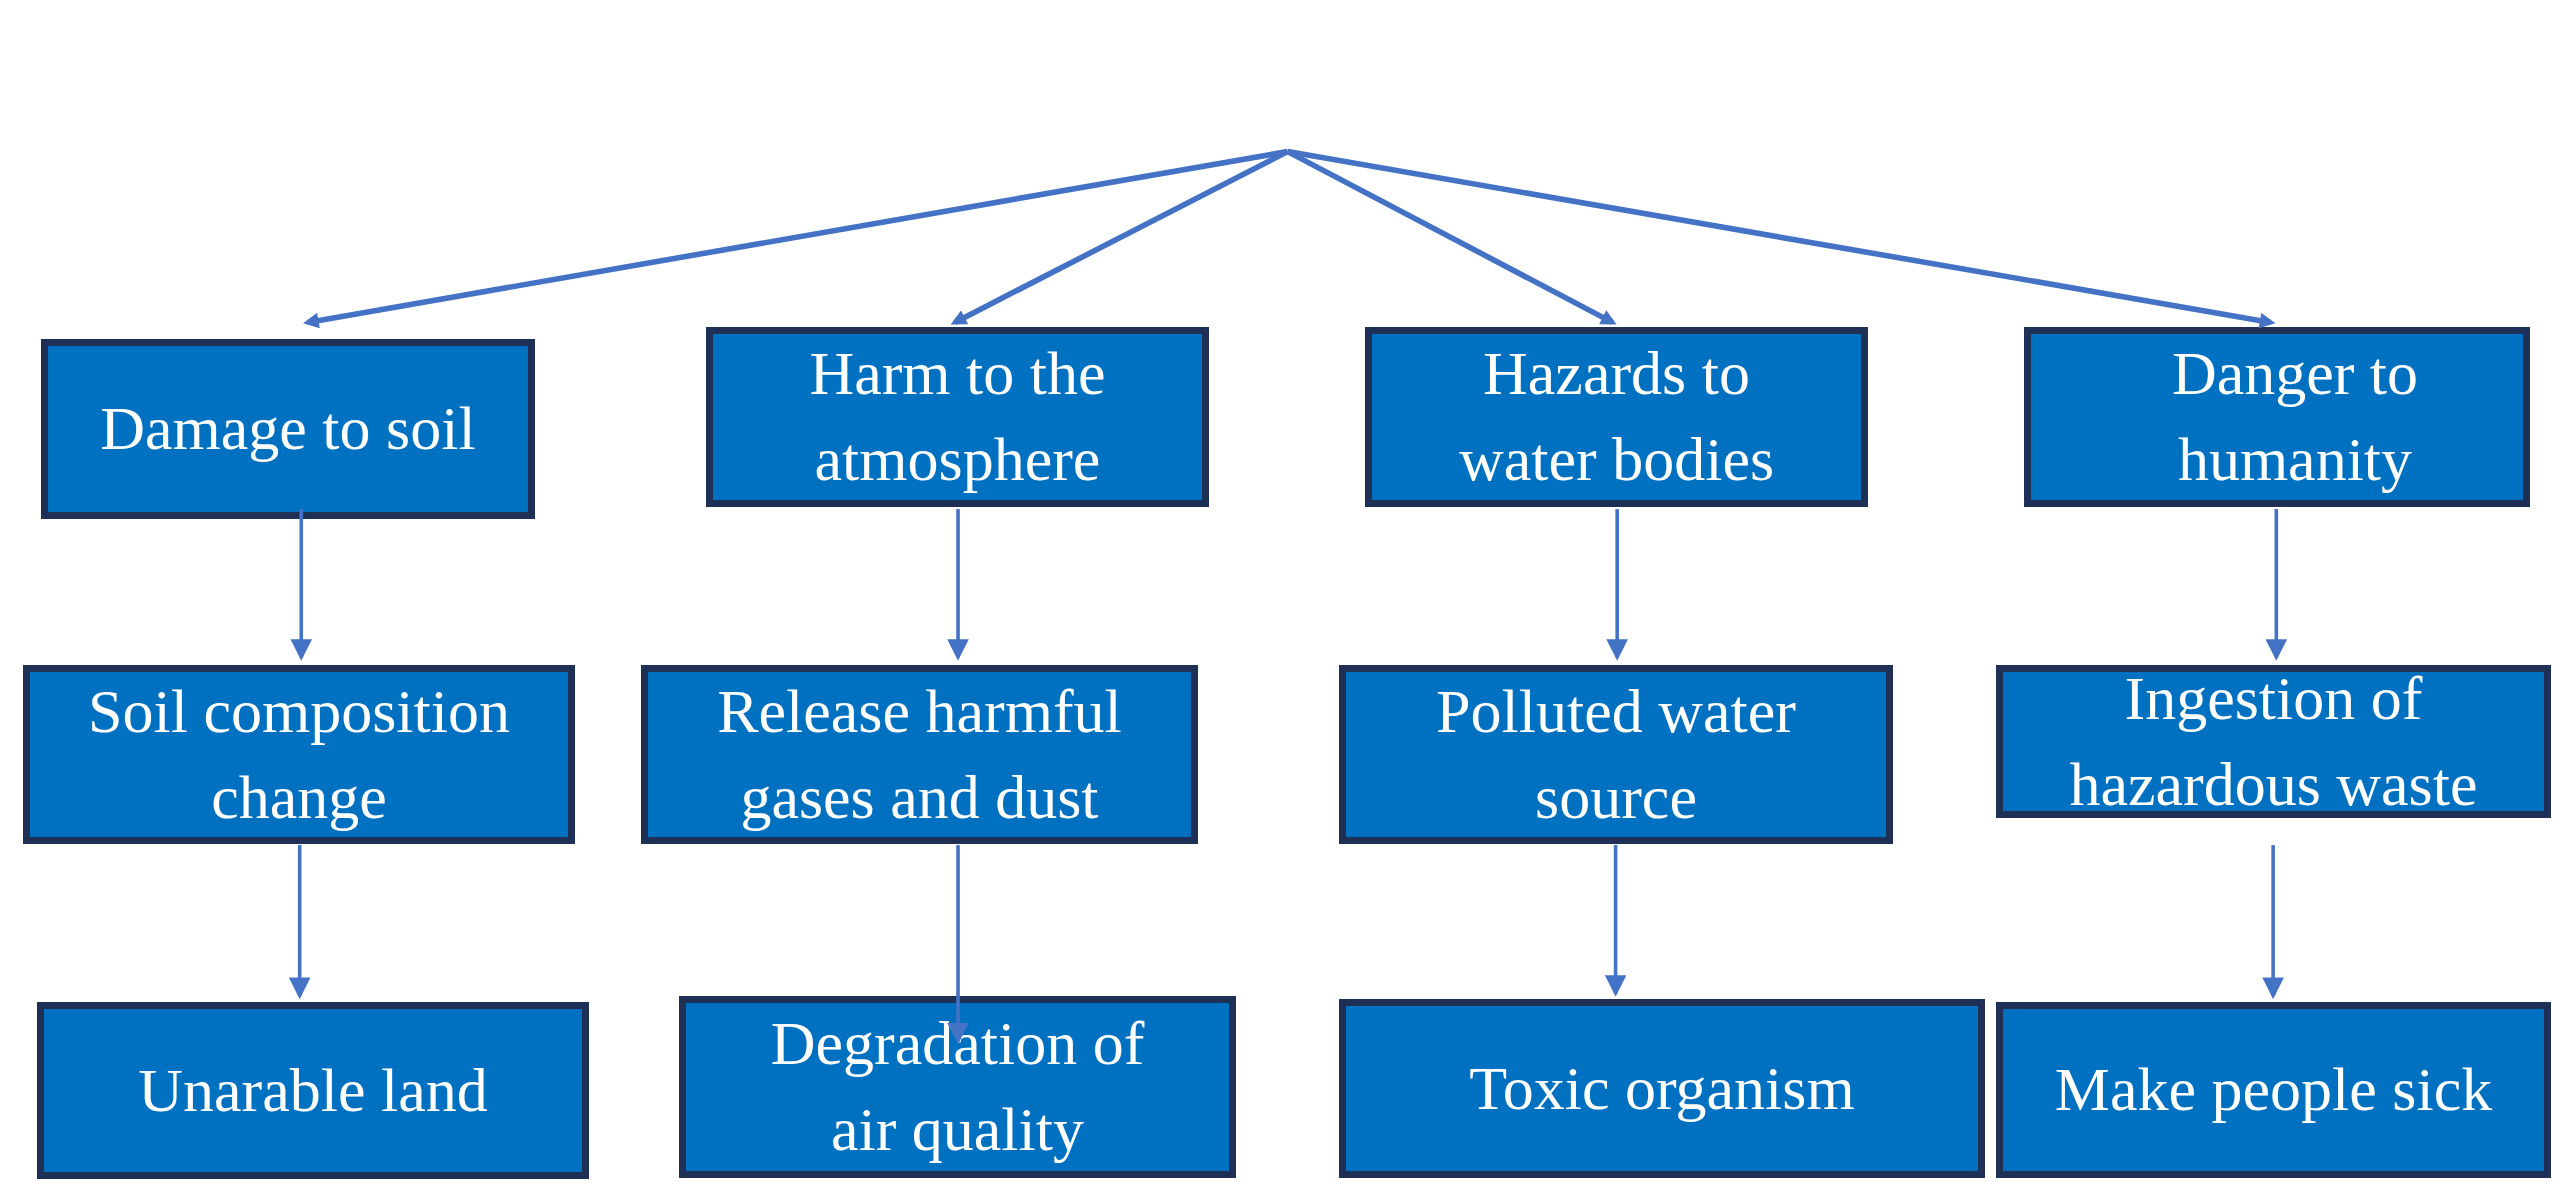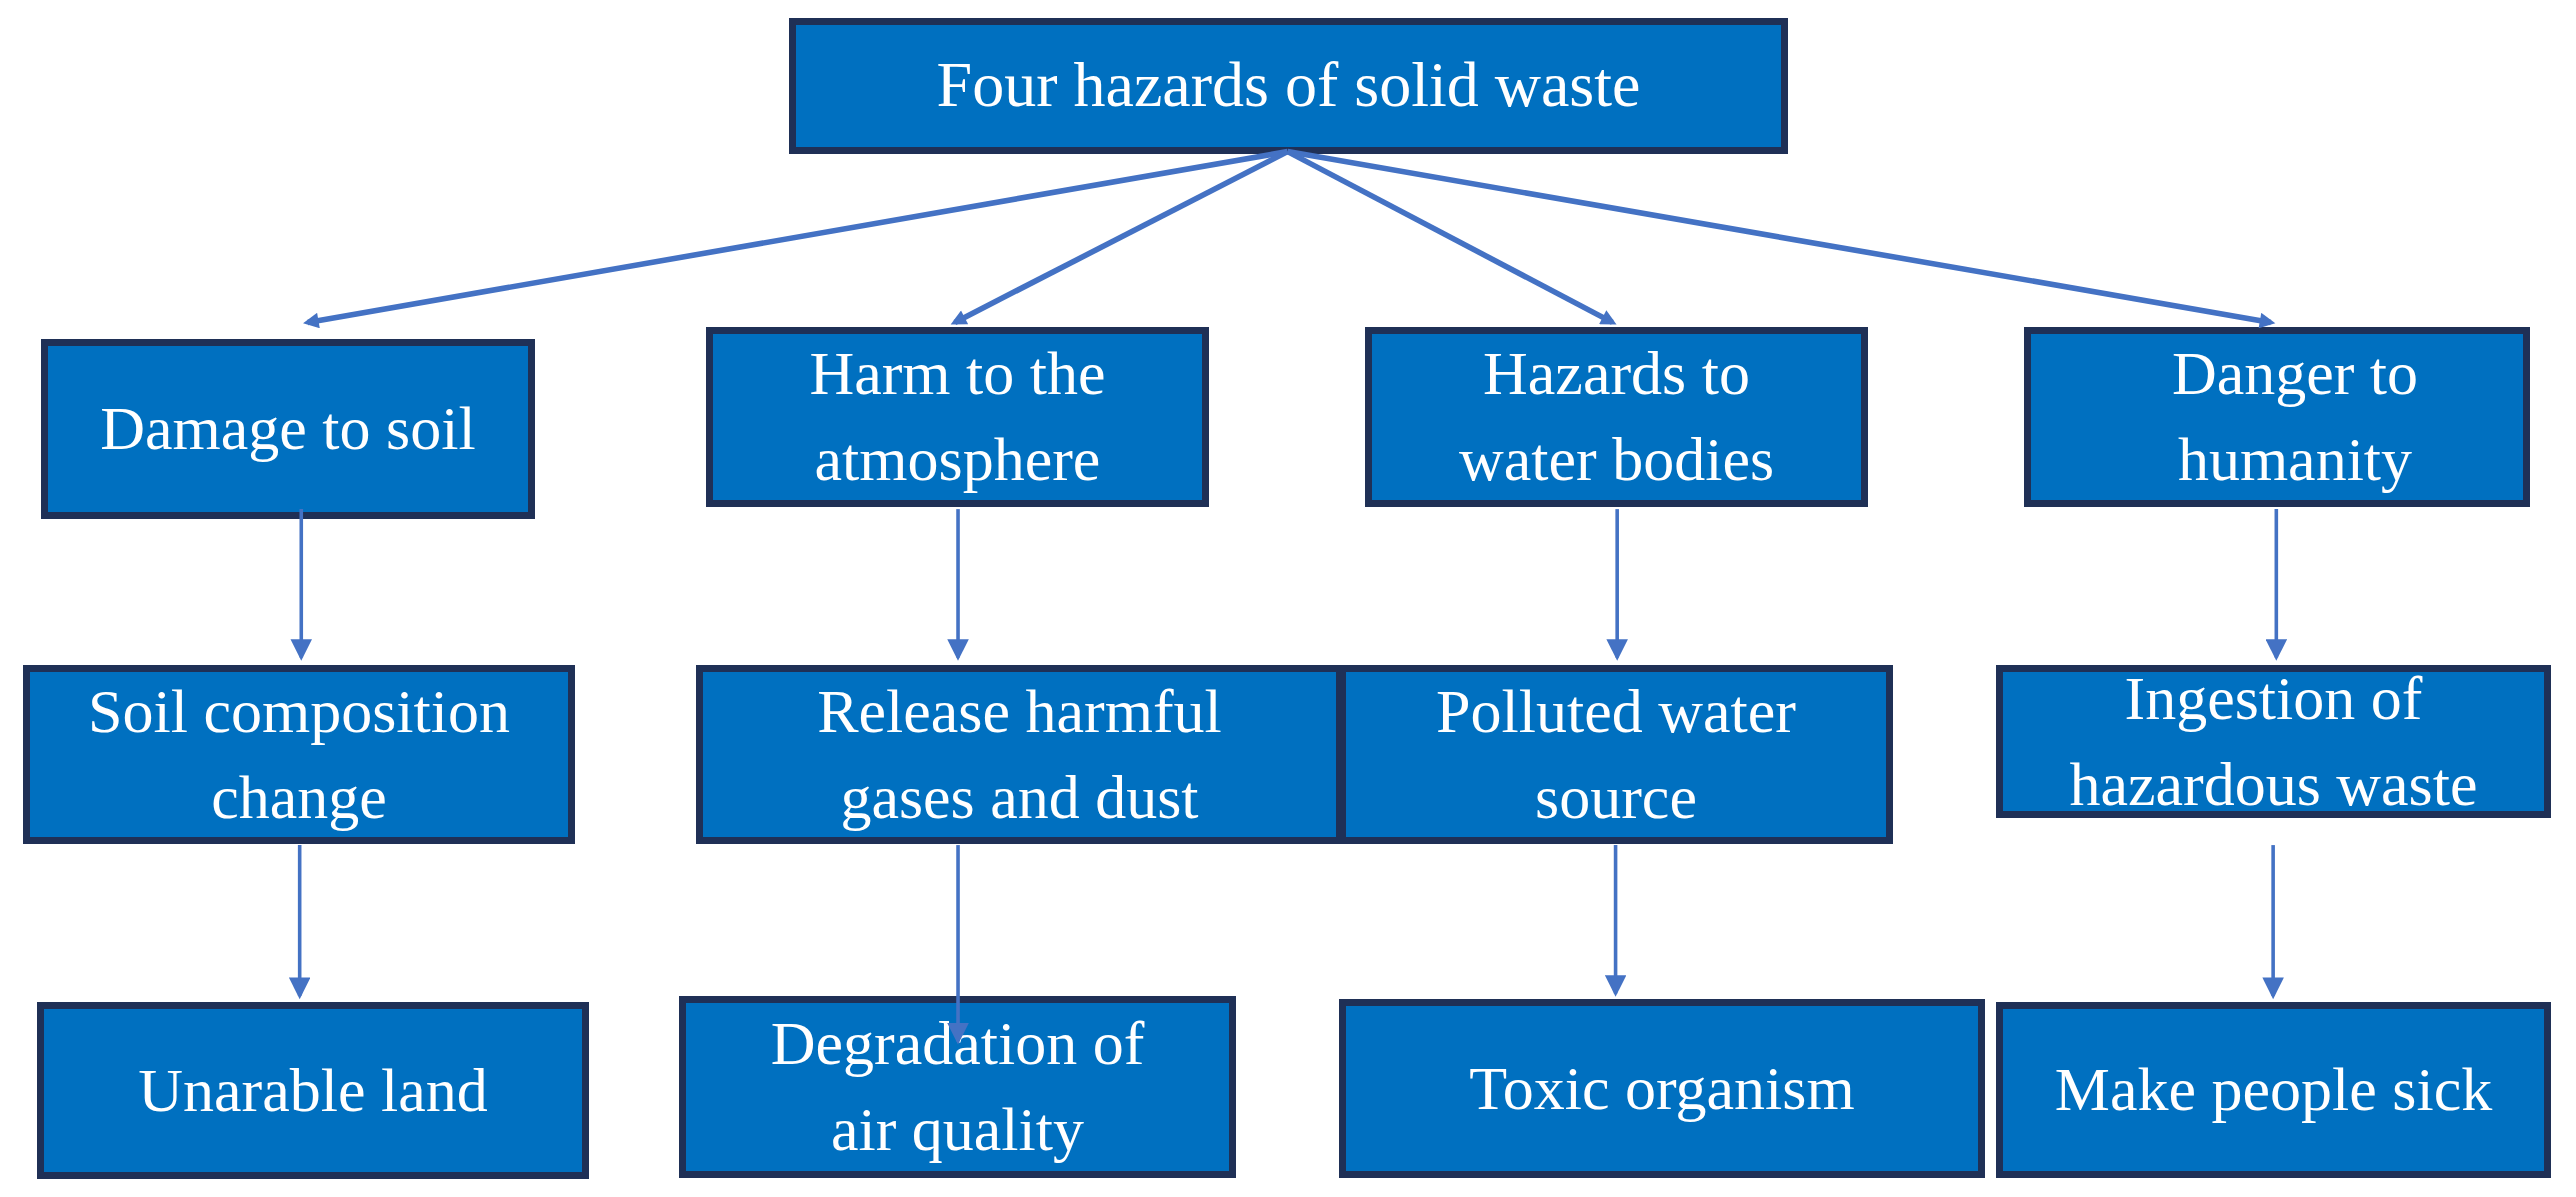--- a/index.html
+++ b/index.html
@@ -33,21 +33,21 @@
     white-space: pre-line;
     display: block;
     padding: 0 8px;
   }
   .n-title { left: 789px;  top: 17.6px;   width: 999px; height: 136px; font-size: 64px; }
   .n-b1    { left: 41px;   top: 327px;  width: 494px;  height: 180px; margin-top: 12px; }
   .n-b2    { left: 706px;  top: 327px;  width: 503px;  height: 180px; }
   .n-b3    { left: 1365px; top: 327px;  width: 503px;  height: 180px; }
   .n-b4    { left: 2024px; top: 327px;  width: 506px;  height: 180px; padding-left: 36px; }
   .n-c1    { left: 23px;   top: 665px;  width: 552px;  height: 179px; }
-  .n-c2    { left: 696px;  top: 665px;  width: 647px;  height: 179px; }
+  .n-c2    { left: 641px;  top: 665px;  width: 557px;  height: 179px; }
   .n-c3    { left: 1339px; top: 665px;  width: 554px;  height: 179px; }
   .n-c4    { left: 1996px; top: 665px;  width: 555px;  height: 153px; }
   .n-d1    { left: 23px;   top: 1002px; width: 552px;  height: 177px; margin-left: 14px; }
   .n-d2    { left: 679px;  top: 996px; width: 557px;  height: 182px; }
   .n-d3    { left: 1339px; top: 999px; width: 646px;  height: 179px; }
   .n-d4    { left: 1996px; top: 1002px; width: 555px;  height: 176px; }
   .connector-layer {
     position: absolute;
     left: 0;
     top: 0;
@@ -81,23 +81,20 @@
     <line x1="1200" y1="638" x2="1200" y2="824" stroke="#4472C4" stroke-width="4.5" marker-end="url(#arrowV)"></line>
     <line x1="2026" y1="638" x2="2026" y2="824" stroke="#4472C4" stroke-width="4.5" marker-end="url(#arrowV)"></line>
     <line x1="2852" y1="638" x2="2852" y2="824" stroke="#4472C4" stroke-width="4.5" marker-end="url(#arrowV)"></line>
 
     <line x1="375" y1="1059" x2="375" y2="1248" stroke="#4472C4" stroke-width="4.5" marker-end="url(#arrowV)"></line>
     <line x1="1200" y1="1059" x2="1200" y2="1305" stroke="#4472C4" stroke-width="4.5" marker-end="url(#arrowV)"></line>
     <line x1="2024" y1="1059" x2="2024" y2="1245" stroke="#4472C4" stroke-width="4.5" marker-end="url(#arrowV)"></line>
     <line x1="2848" y1="1059" x2="2848" y2="1248" stroke="#4472C4" stroke-width="4.5" marker-end="url(#arrowV)"></line>
   </svg>
 
-  <div class="node n-title">
-    <span class="label">Four hazards of solid waste</span>
-  </div>
 
   <div class="node n-b1">
     <span class="label">Damage to soil</span>
   </div>
   <div class="node n-b2">
     <span class="label">Harm to the
 atmosphere</span>
   </div>
   <div class="node n-b3">
     <span class="label">Hazards to

